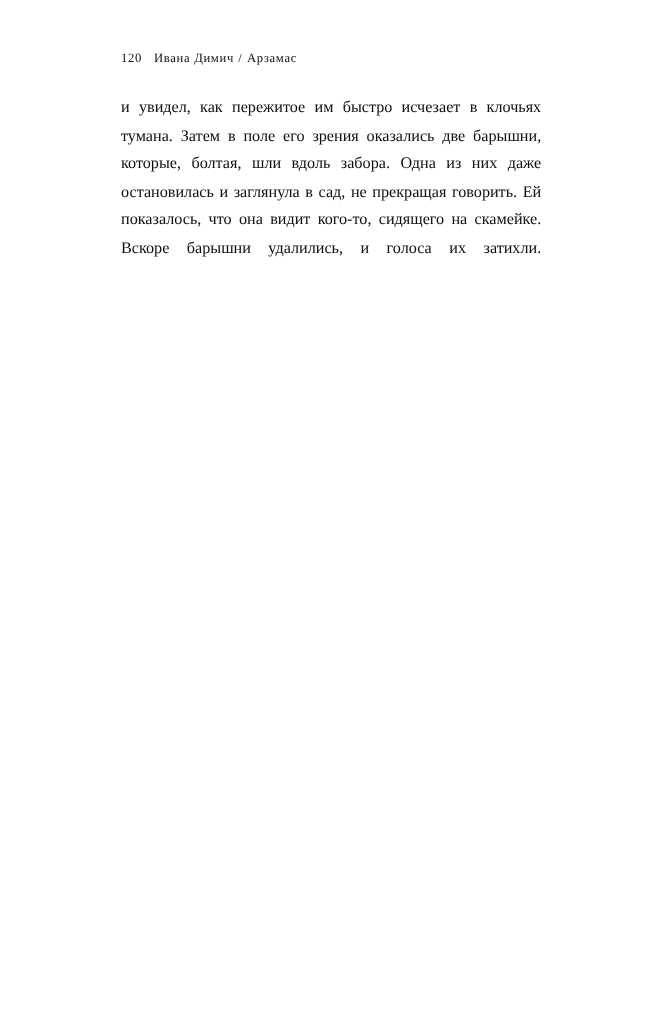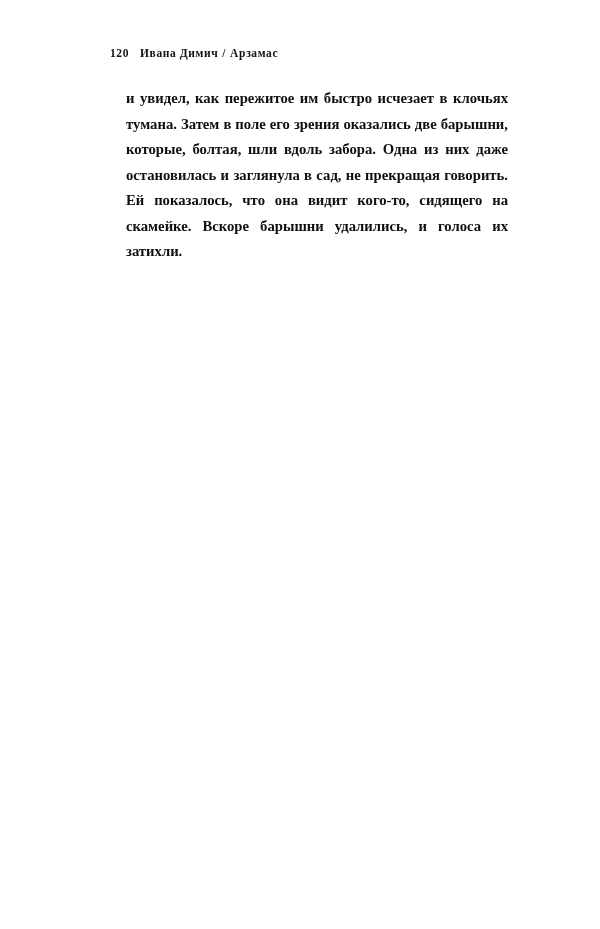--- a/index.html
+++ b/index.html
@@ -15,21 +15,20 @@
     color: #111111;
     overflow: hidden;
   }
   .page {
     position: absolute;
     left: 0;
     top: 0;
     width: 600px;
     height: 890px;
     background: #ffffff;
-    font-weight: bold;
   }
   .running-head {
     position: absolute;
     left: 110px;
     top: 47px;
     width: 400px;
     font-size: 11.5px;
     letter-spacing: 0.6px;
     color: #111111;
     white-space: nowrap;
@@ -38,21 +37,20 @@
     margin-right: 11px;
   }
   .running-head .sep {
     margin: 0 4px;
   }
   .text-block {
     position: absolute;
     left: 110px;
     top: 86px;
     width: 382px;
-    margin-left: 16px;
   }
   .para {
     margin: 0;
     font-size: 14.7px;
     line-height: 25.5px;
     text-align: justify;
     text-justify: inter-word;
     color: #100f0f;
   }
   .para.indent {

